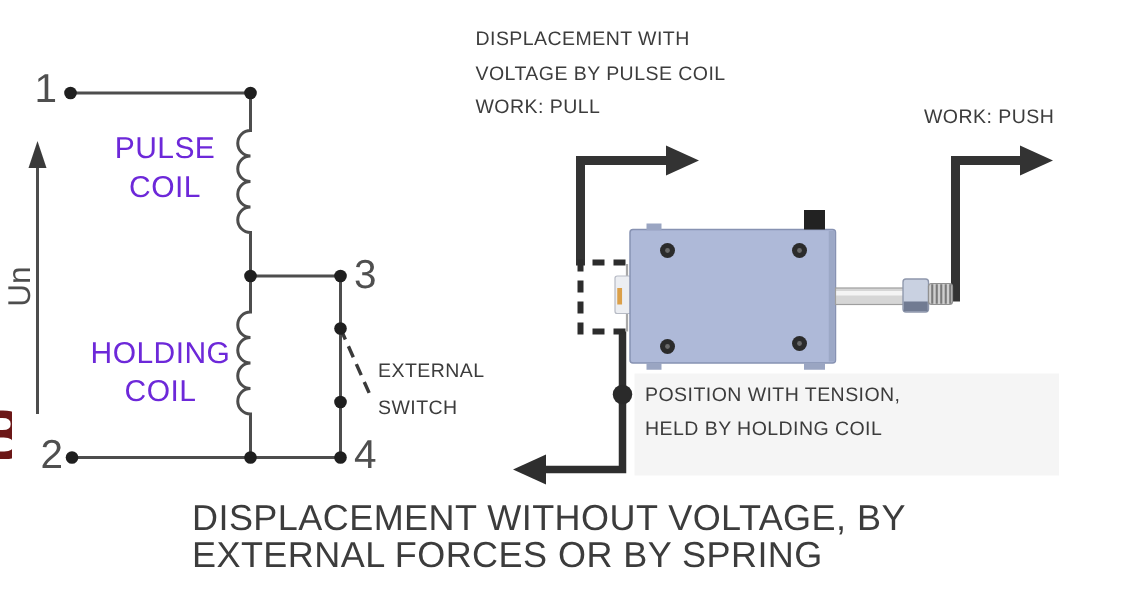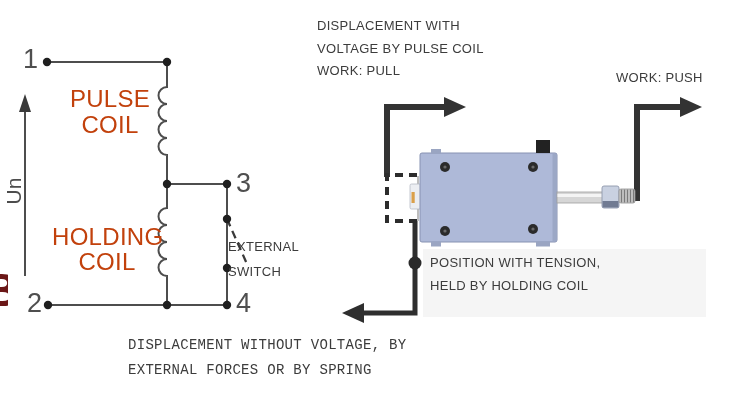--- a/index.html
+++ b/index.html
@@ -23,22 +23,22 @@
   .terminal{
     position:absolute;
     font-size:27px;
     line-height:27px;
     color:#4f4f4f;
     letter-spacing:0;
   }
   .coil-label{
     text-align:center;
     line-height:26px;
-    font-size:24px;
-    color:#c2410c;
+    font-size:20px;
+    color:#6d28d9;
   }
   .un-label{
     position:absolute;
     left:-17px;top:180px;
     width:60px;height:22px;
     text-align:center;
     font-size:21px;
     color:#4d4d4d;
     transform:rotate(-90deg);
   }
@@ -154,30 +154,30 @@
 
   <div class="terminal" style="left:23px;top:46px;">1</div>
   <div class="terminal" style="left:27px;top:290px;">2</div>
   <div class="terminal" style="left:236px;top:170px;">3</div>
   <div class="terminal" style="left:236px;top:290px;">4</div>
 
   <div class="lbl coil-label" style="left:60px;top:86px;width:100px;">PULSE
 COIL</div>
   <div class="lbl coil-label" style="left:52px;top:224px;width:110px;line-height:25px;">HOLDING
 COIL</div>
-  <div class="lbl" style="left:228px;top:234px;line-height:25px;">EXTERNAL
+  <div class="lbl" style="left:252px;top:234px;line-height:25px;">EXTERNAL
 SWITCH</div>
   <div class="un-label">Un</div>
 
   <div class="lbl" style="left:317px;top:15px;line-height:22.5px;">DISPLACEMENT WITH
 VOLTAGE BY PULSE COIL
 WORK: PULL</div>
   <div class="lbl" style="left:616px;top:66px;">WORK: PUSH</div>
   <div class="lbl" style="left:430px;top:251px;">POSITION WITH TENSION,
 HELD BY HOLDING COIL</div>
-  <div class="lbl" style="left:128px;top:333px;line-height:25px;font-size:14px;font-family:Liberation Mono, monospace;">DISPLACEMENT WITHOUT VOLTAGE, BY
+  <div class="lbl" style="left:128px;top:333px;line-height:25px;font-size:24px;">DISPLACEMENT WITHOUT VOLTAGE, BY
 EXTERNAL FORCES OR BY SPRING</div>
 
   <div class="watermark-clip">
     <span>B</span>
   </div>
 
 </div>
 
 </body></html>

